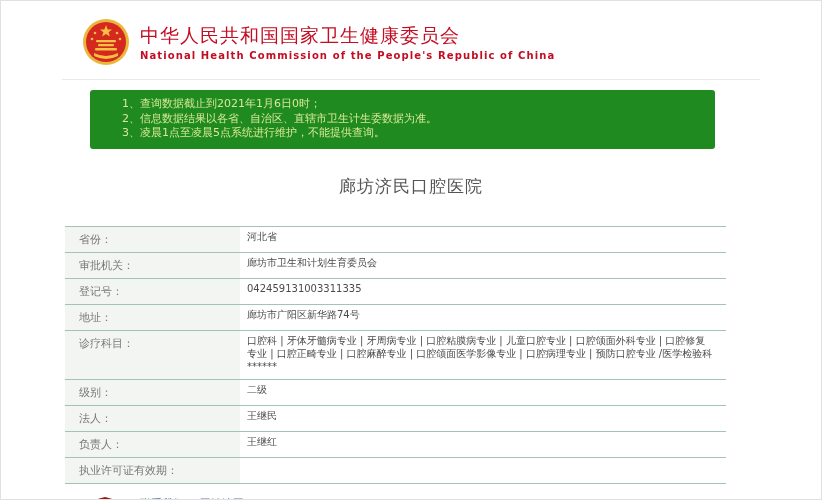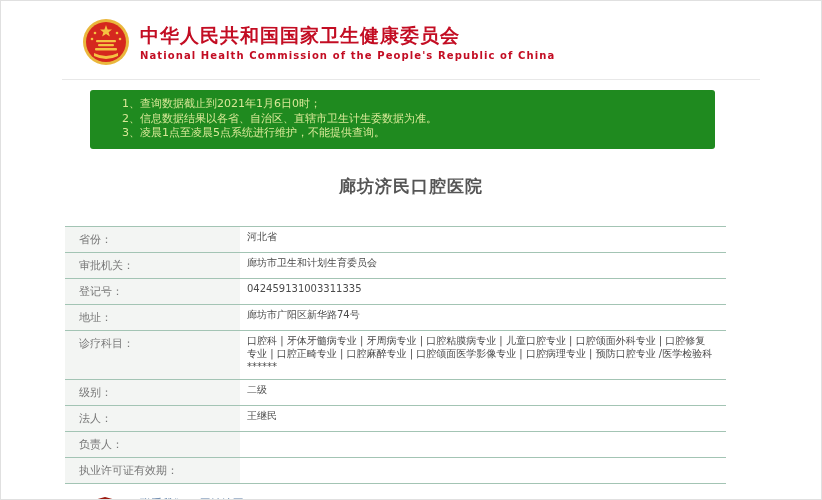--- a/index.html
+++ b/index.html
@@ -7,30 +7,30 @@
   body { font-family:"DejaVu Sans","Liberation Sans",sans-serif; }
   .screen {
     width:822px; height:500px; margin:0 auto; background:#ffffff;
     border:1px solid #e0e0e0; overflow:hidden; position:relative;
   }
   .container { width:698px; margin:0 auto; }
   
   .site-header { display:flex; align-items:center; padding:14px 0 10px 20px; height:78px; }
   .emblem { width:48px; height:48px; flex:0 0 48px; }
   .head-text { margin-left:10px; }
-  .head-title { color:#c30d23; font-size:19px; font-weight:bold; letter-spacing:1px; line-height:24px; }
+  .head-title { color:#c30d23; font-size:19px; font-weight:normal; letter-spacing:1px; line-height:24px; }
   .head-sub { color:#c30d23; font-size:10px; font-weight:bold; letter-spacing:1.1px; margin-top:3px; }
   .header-divider { border-top:1px solid #e8e8e8; width:698px; }
   
   .notice {
     margin:10px 28px 0 28px; width:625px; background:#1f8a1f; border-radius:3px;
     padding:7px 10px 8px 32px; color:#d8e897; font-size:11px; line-height:14.5px;
   }
   
-  .hospital-title { text-align:center; color:#555; font-size:17px; font-weight:bold; margin-top:26px; letter-spacing:1px; }
+  .hospital-title { text-align:center; color:#555; font-size:17px; font-weight:normal; margin-top:26px; letter-spacing:1px; }
   
   .details { margin-top:28px; width:661px; margin-left:3px; border-top:1px solid #a3c4b4; }
   .drow { display:flex; border-bottom:1px solid #a3c4b4; background:#fff; }
   .dlabel {
     flex:0 0 175px; background:#f3f5f3; color:#777; font-size:11px;
     padding:6px 8px 6px 14px; line-height:13px;
   }
   .dvalue { flex:1; color:#4a4a4a; font-size:10px; padding:3px 12px 6px 7px; line-height:13px; }
   
   .site-footer { display:flex; margin-top:8px; padding-left:18px; align-items:flex-start; }
@@ -100,20 +100,21 @@
       <div class="drow">
         <div class="dlabel">级别：</div>
         <div class="dvalue">二级</div>
       </div>
       <div class="drow">
         <div class="dlabel">法人：</div>
         <div class="dvalue">王继民</div>
       </div>
       <div class="drow">
         <div class="dlabel">负责人：</div>
+        <div class="dvalue">王继红</div>
       </div>
       <div class="drow">
         <div class="dlabel">执业许可证有效期：</div>
       </div>
     </div>
 
     <footer class="site-footer">
       <svg class="badge" viewBox="0 0 50 54">
         <path d="M25 1 L47 7 L47 28 Q47 46 25 53 Q3 46 3 28 L3 7 Z" fill="#9c1a10"></path>
         <path d="M25 4 L44 9.4 L44 27.5 Q44 43.5 25 50 Q6 43.5 6 27.5 L6 9.4 Z" fill="#b3261a"></path>

